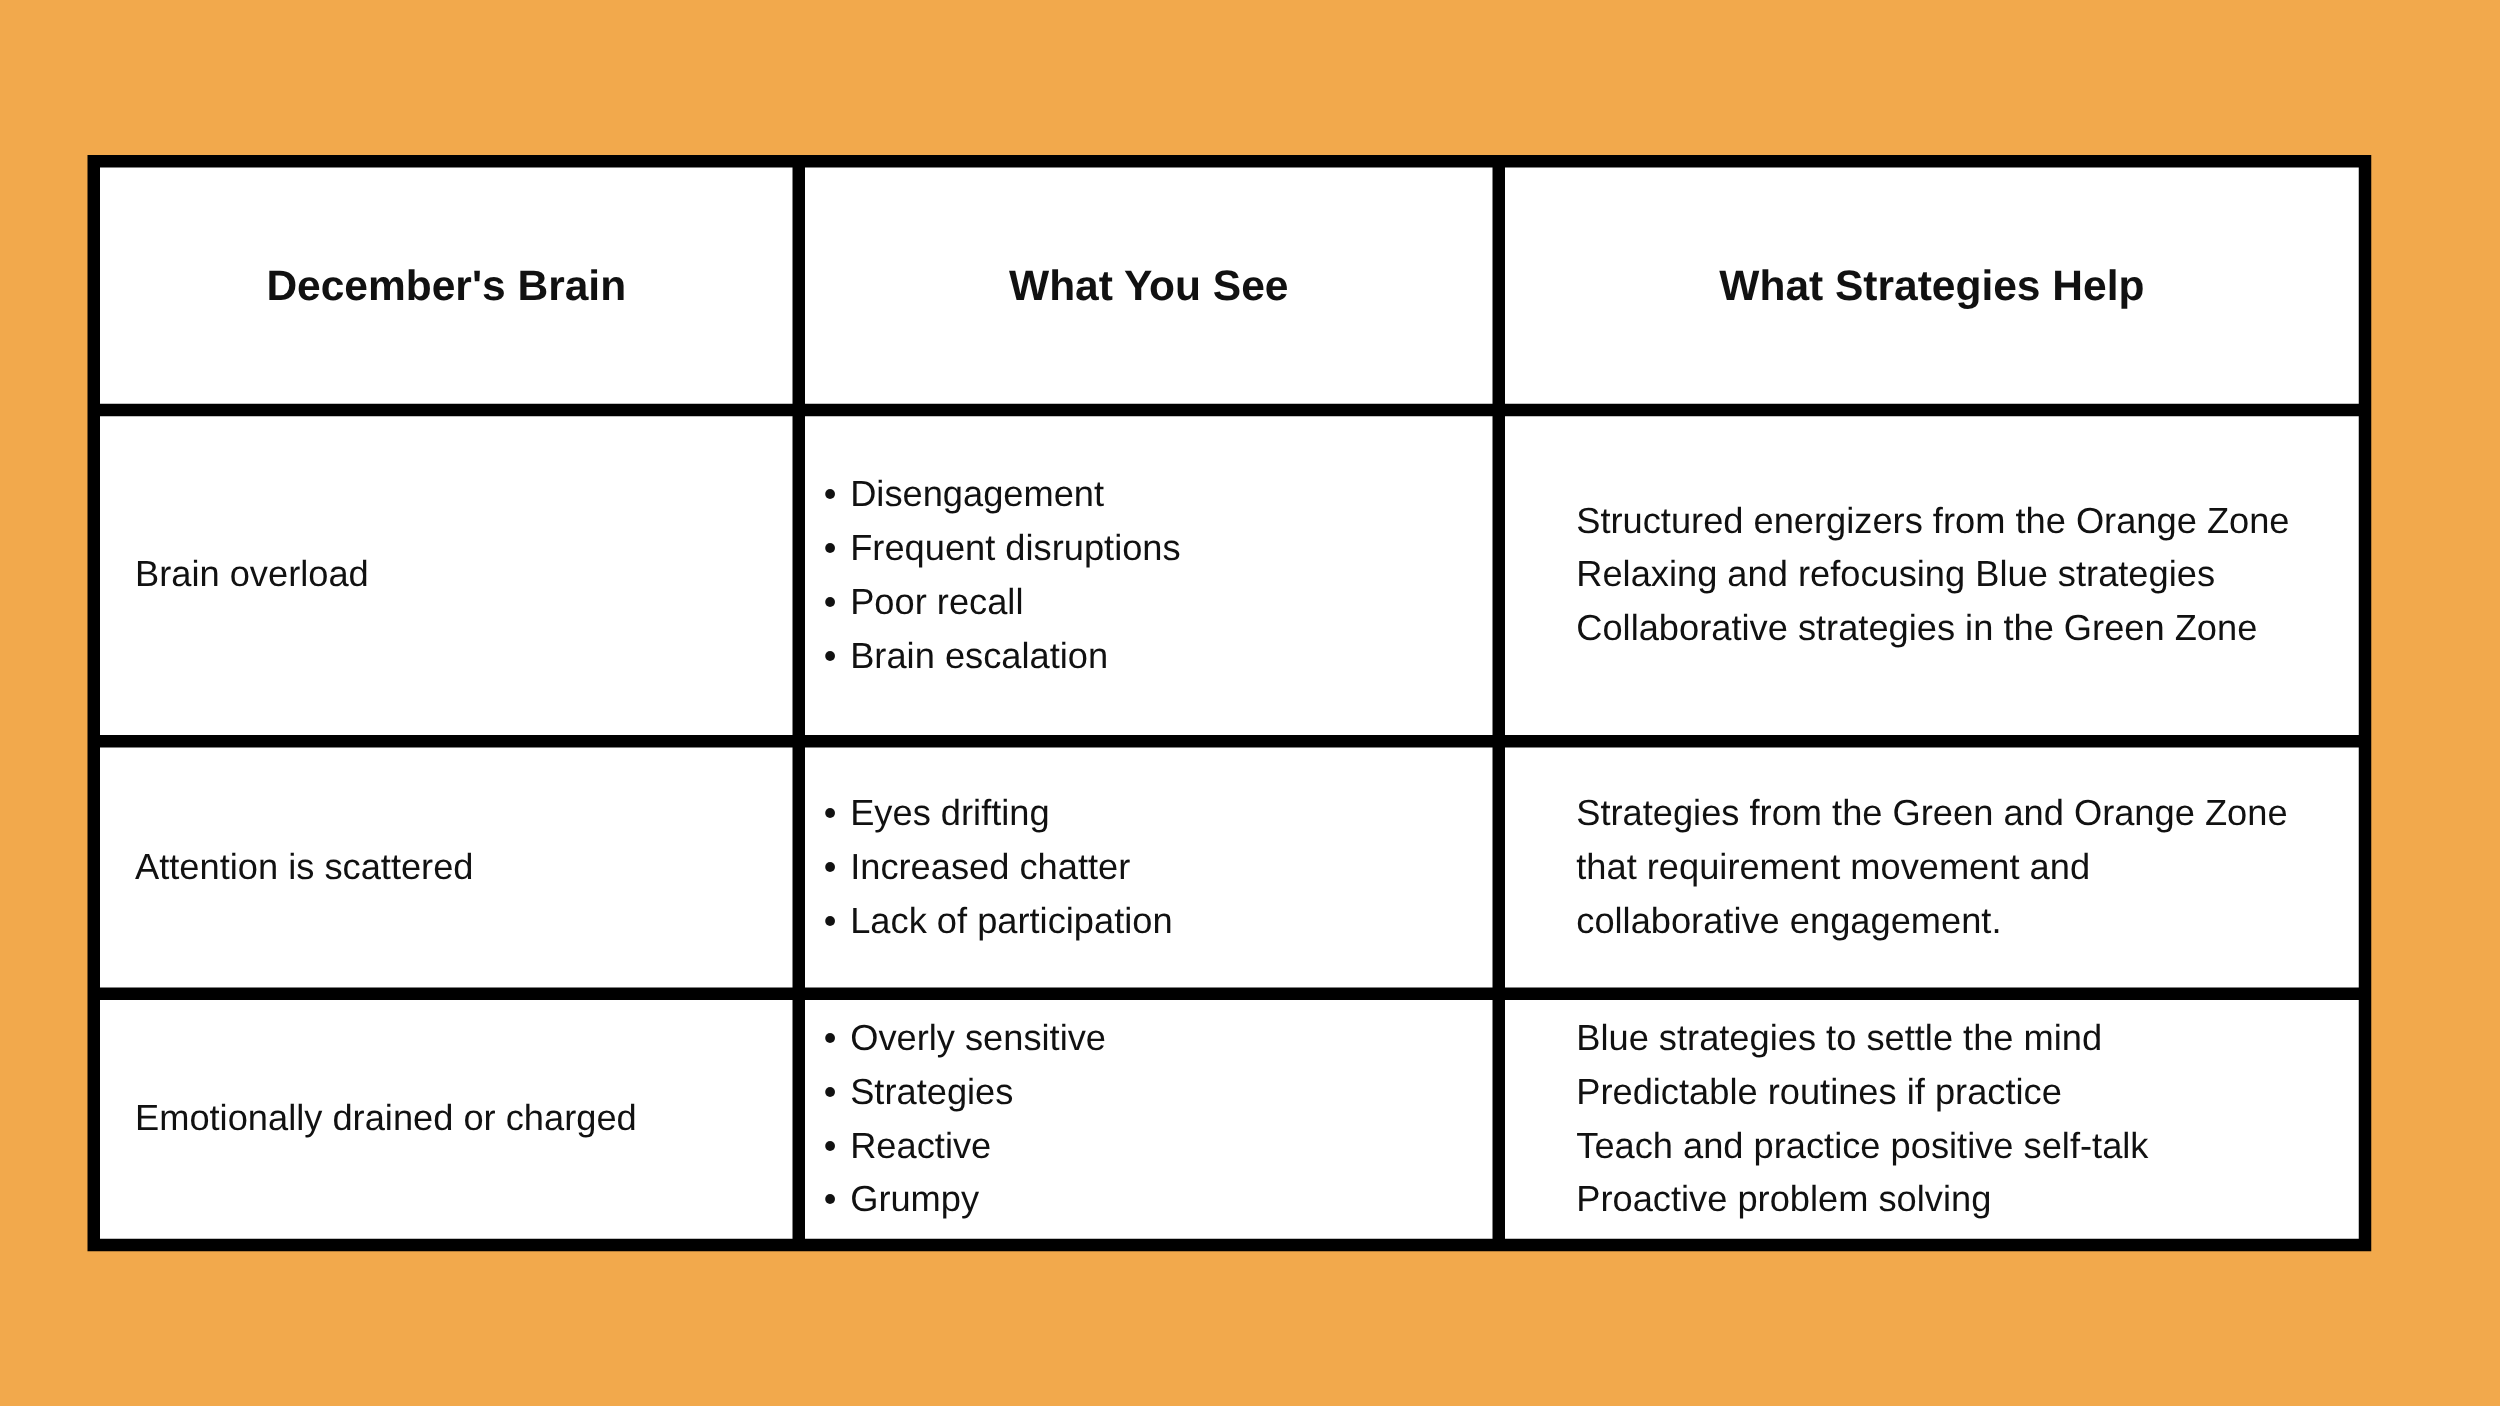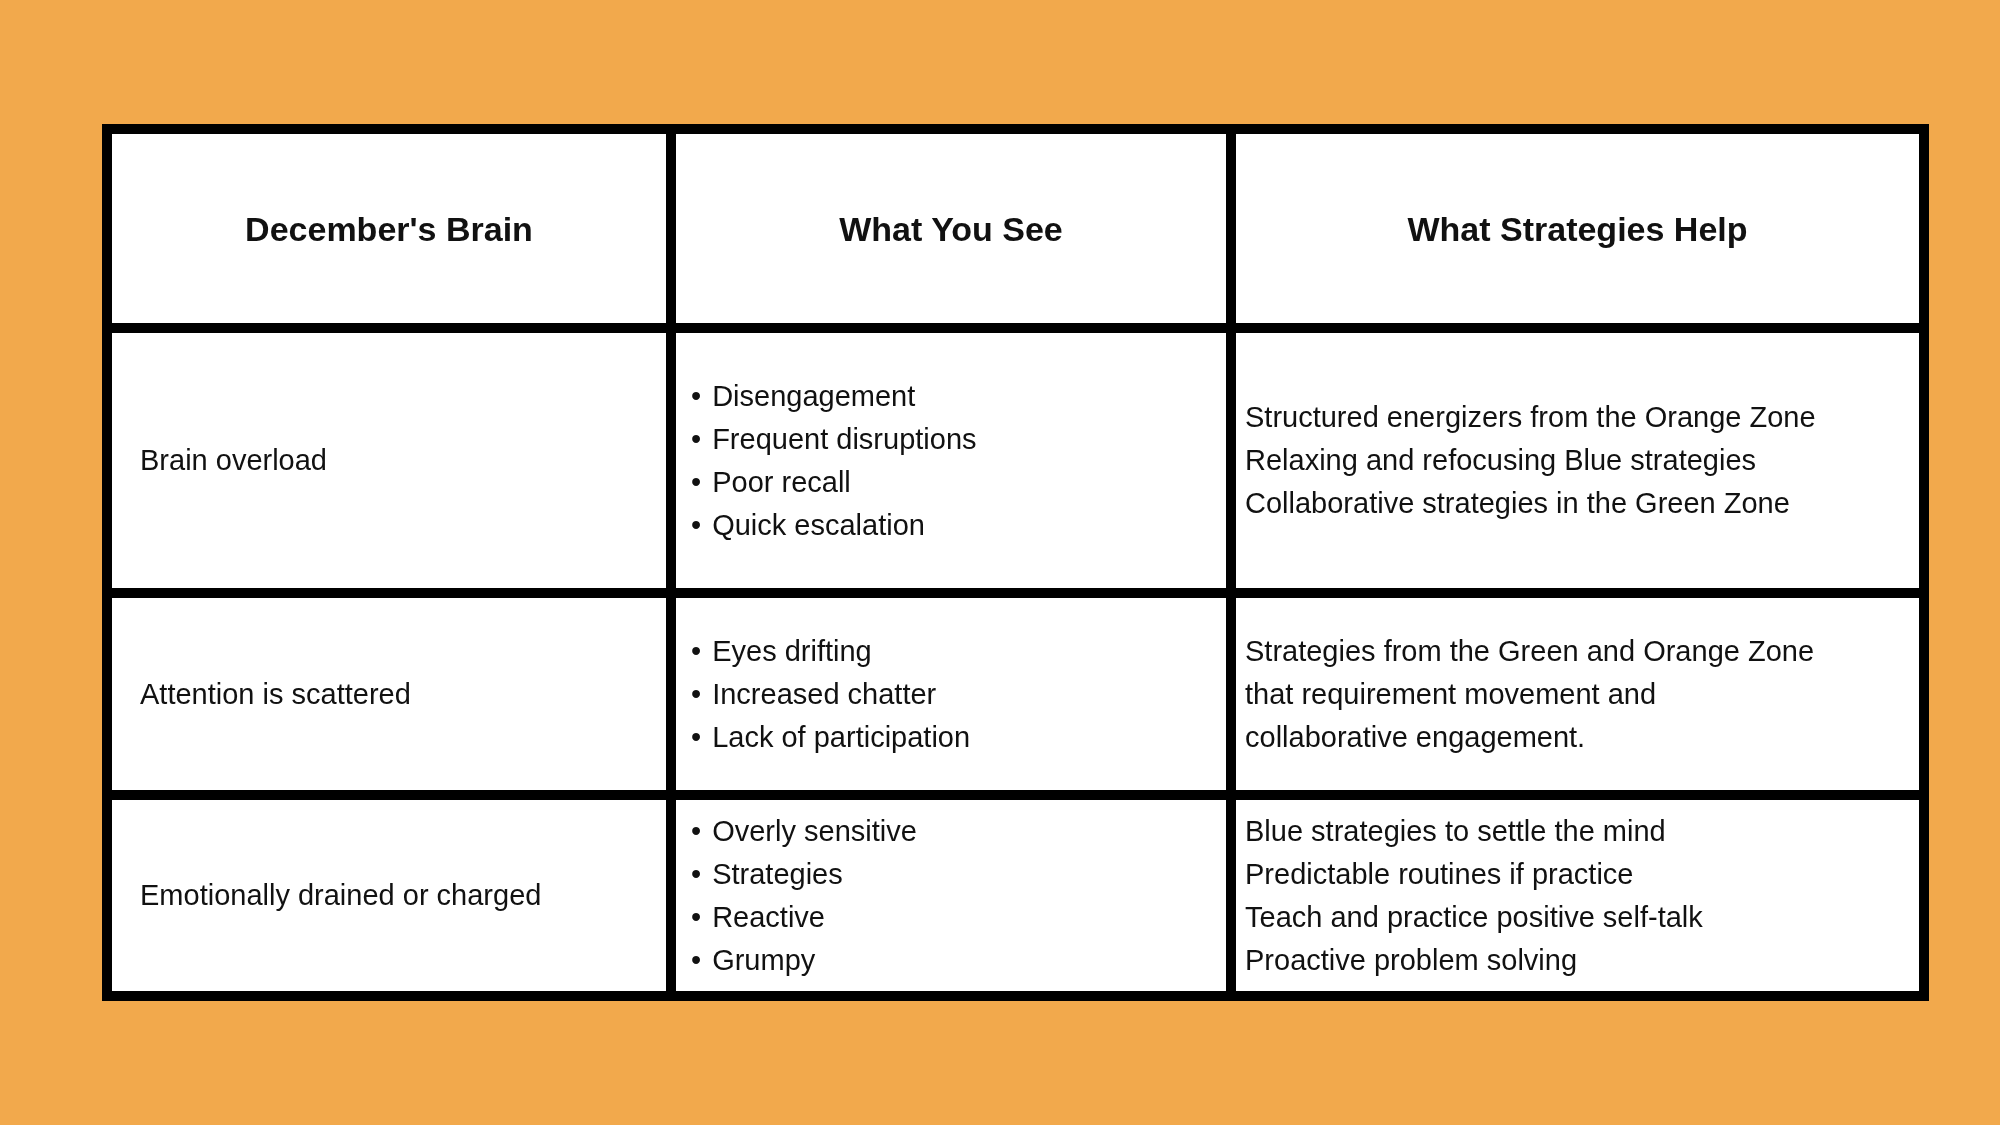--- a/index.html
+++ b/index.html
@@ -10,21 +10,21 @@
     width: 2000px;
     height: 1125px;
     background: #F2A94C;
     font-family: "Liberation Sans", sans-serif;
     color: #111111;
     position: relative;
     overflow: hidden;
   }
   .zones-table {
     position: absolute;
-    left: 102px;
+    left: 70px;
     top: 124px;
     width: 1827px;
     height: 877px;
     background: #000000;
     display: grid;
     grid-template-columns: 554px 550px 683px;
     grid-template-rows: 189px 255px 192px 191px;
     gap: 10px;
     padding: 10px;
     box-sizing: border-box;
@@ -63,20 +63,21 @@
   .line {
     display: flex;
     align-items: baseline;
     white-space: nowrap;
   }
   .bullet {
     margin-right: 11px;
   }
   .help-line {
     white-space: nowrap;
+    margin-left: 48px;
   }
 </style>
 </head>
 <body>
 
 <div class="zones-table">
 
   <div class="cell header-cell">December's Brain</div>
   <div class="cell header-cell">What You See</div>
   <div class="cell header-cell">What Strategies Help</div>
@@ -92,21 +93,21 @@
     <div class="line">
       <span class="bullet">•</span>
       <span>Frequent disruptions</span>
     </div>
     <div class="line">
       <span class="bullet">•</span>
       <span>Poor recall</span>
     </div>
     <div class="line">
       <span class="bullet">•</span>
-      <span>Quick escalation</span>
+      <span>Brain escalation</span>
     </div>
   </div>
   <div class="cell help-cell">
     <div class="help-line">Structured energizers from the Orange Zone</div>
     <div class="help-line">Relaxing and refocusing Blue strategies</div>
     <div class="help-line">Collaborative strategies in the Green Zone</div>
   </div>
 
   <div class="cell label-cell">
     <span>Attention is scattered</span>

